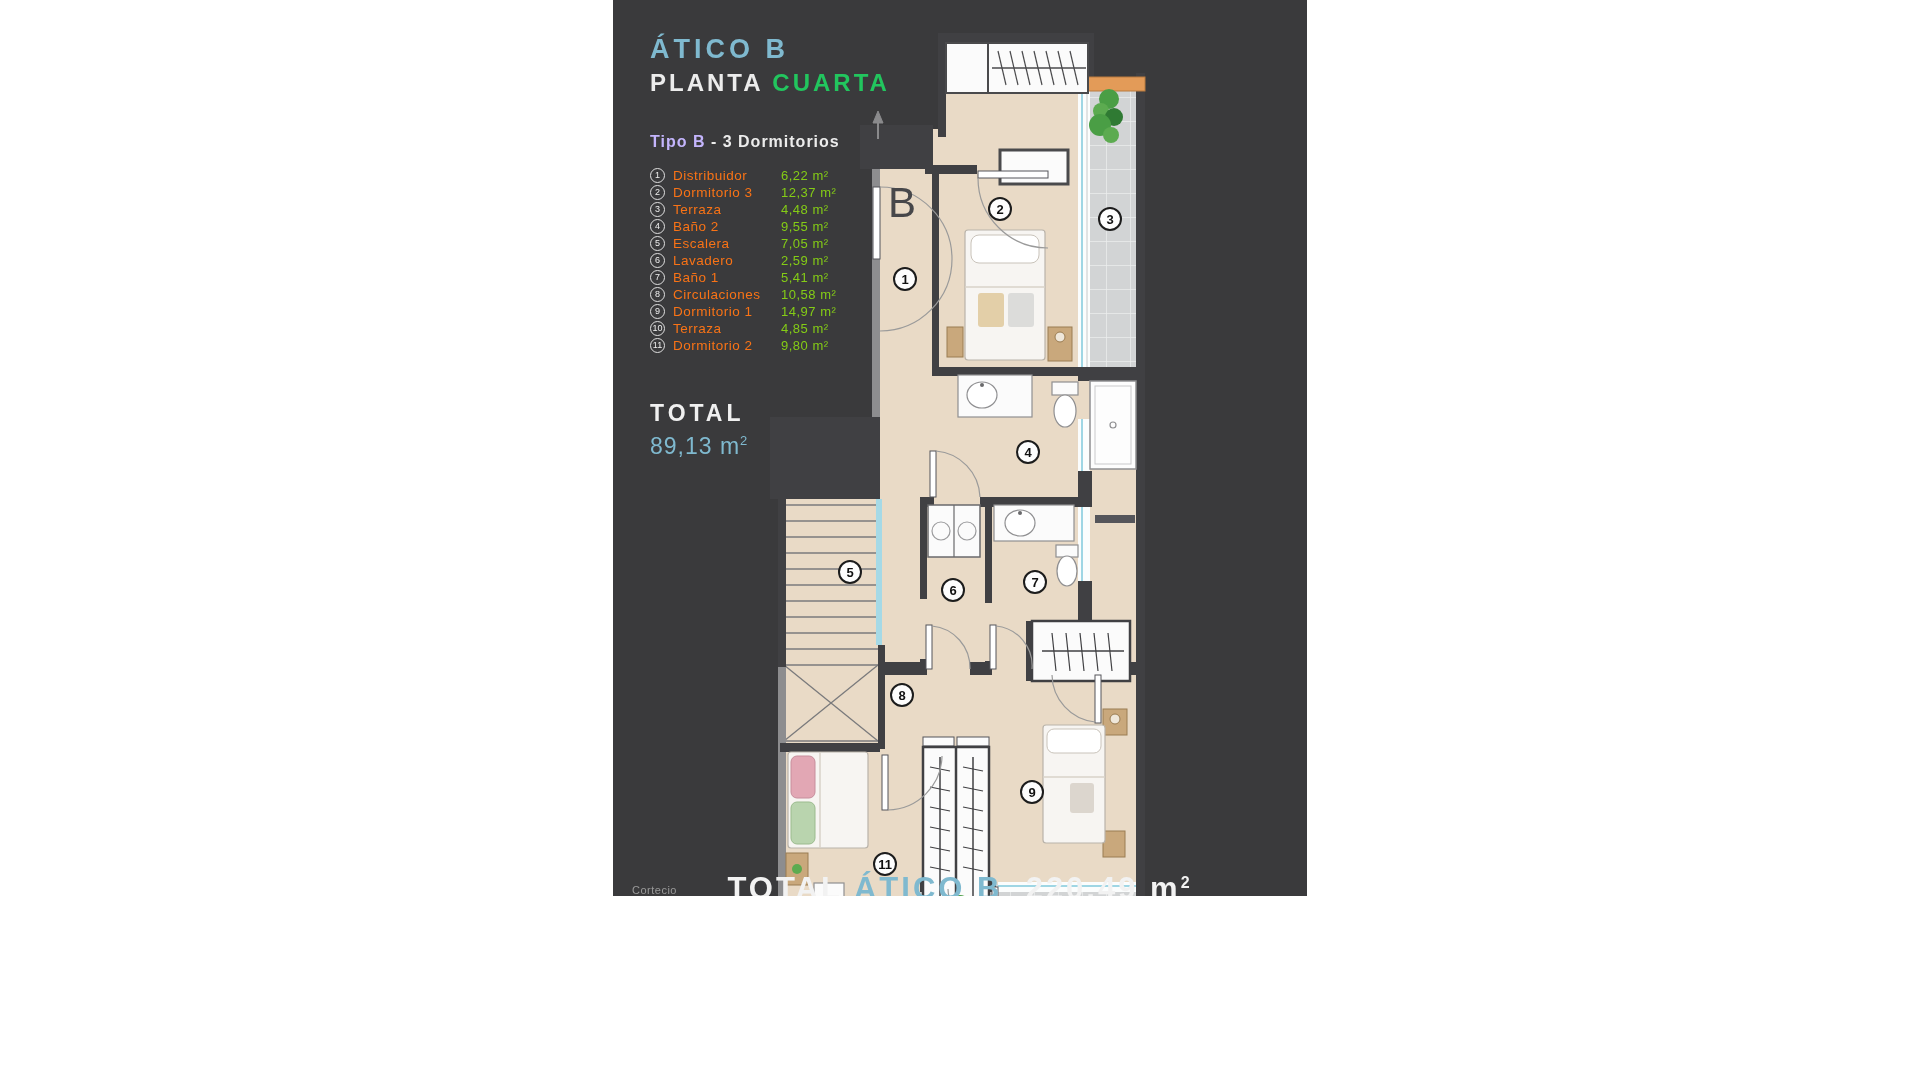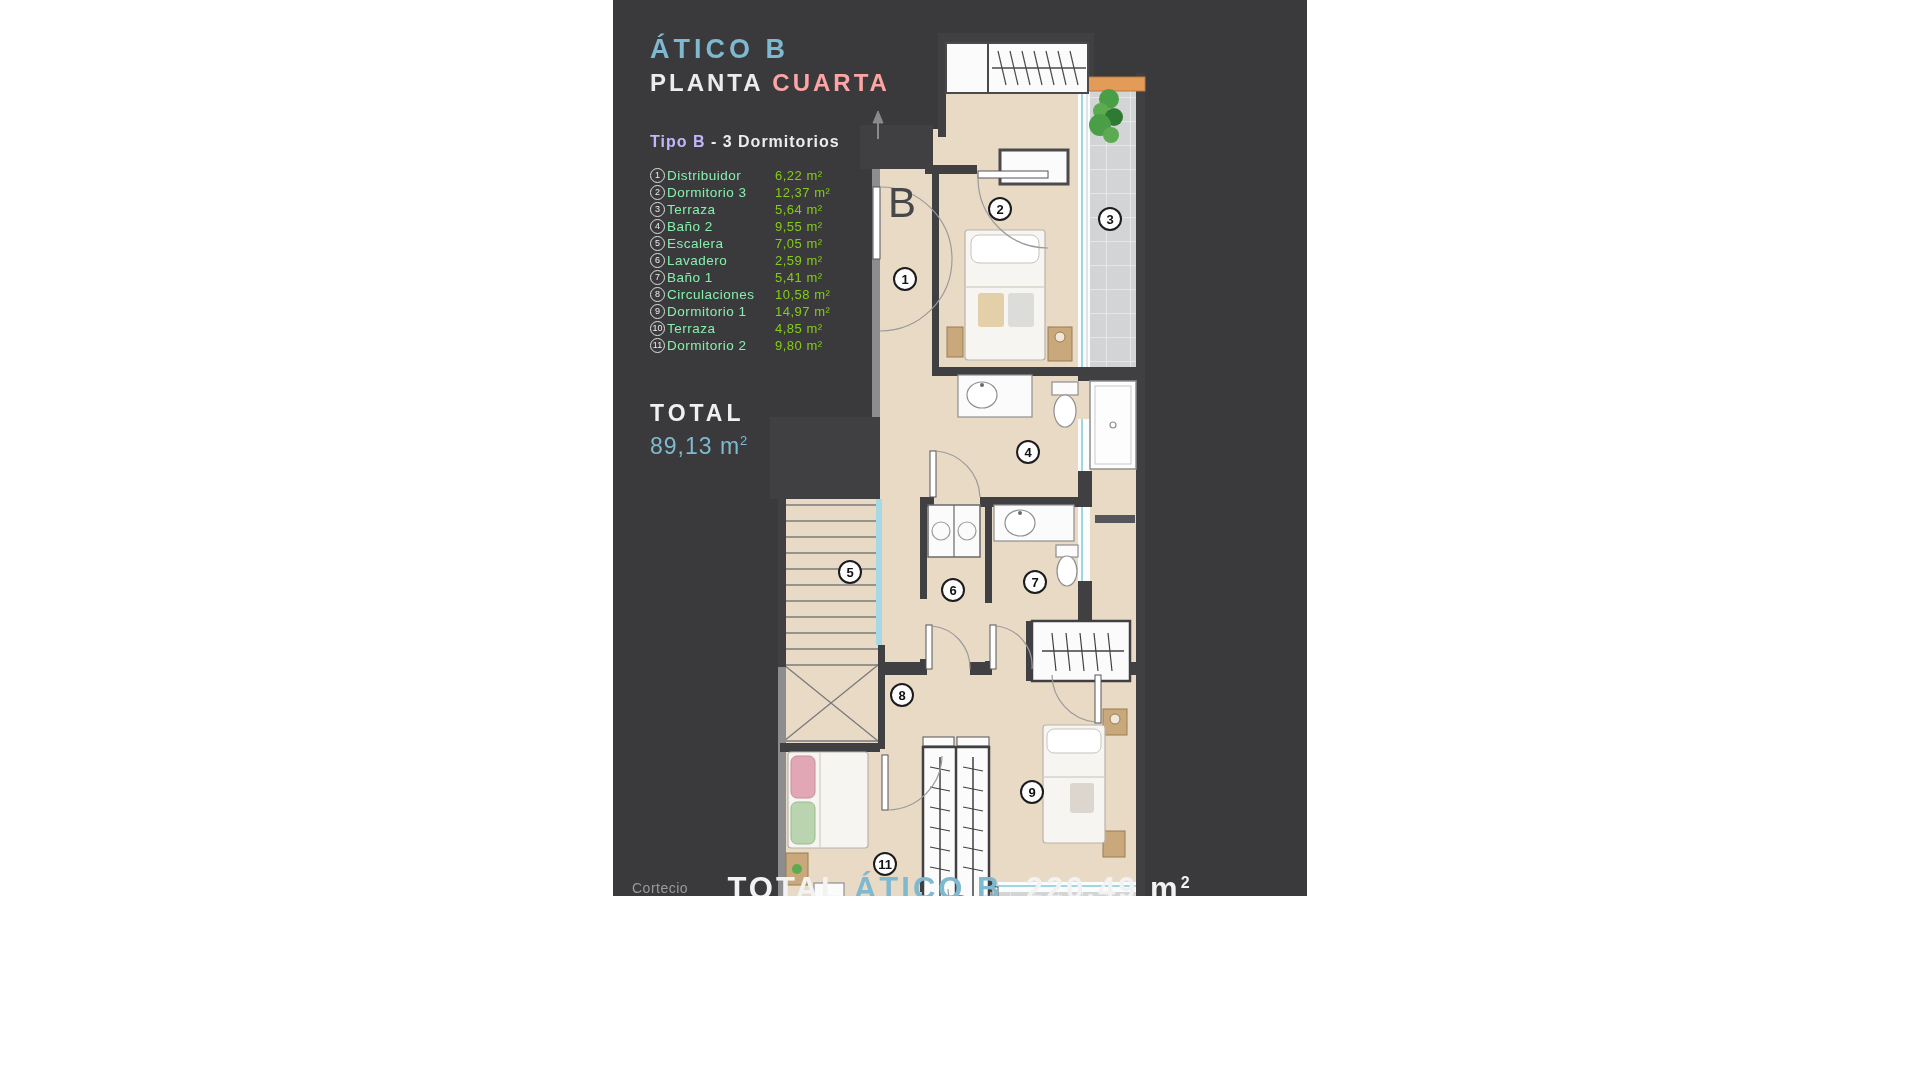--- a/index.html
+++ b/index.html
@@ -1,34 +1,34 @@
 <!DOCTYPE html>
 <html><head>
 <meta charset="utf-8">
 <style>
   html,body{margin:0;padding:0;background:#ffffff;width:1920px;height:1080px;overflow:hidden;
     font-family:"Liberation Sans", sans-serif;}
   .panel{position:absolute;left:613px;top:0;width:694px;height:896px;background:#3a3a3c;overflow:hidden;}
   .info{position:absolute;left:37px;top:34px;width:250px;}
   .title{color:#7fb9cf;font-size:27px;font-weight:bold;letter-spacing:4px;margin:0;}
   .subtitle{font-size:24px;font-weight:bold;letter-spacing:3px;margin:4px 0 0 0;color:#ececec;}
-  .subtitle .accent{color:#fca5a5;}
+  .subtitle .accent{color:#22c55e;}
   .tipo{margin-top:36px;font-size:16px;font-weight:bold;letter-spacing:1px;color:#ececec;}
   .tipo .accent{color:#c4b5fd;}
   .legend{margin-top:16px;}
   .lrow{display:flex;align-items:center;height:17px;width:190px;}
   .lnum{flex:0 0 13px;height:13px;border:1px solid #e0e0e0;border-radius:50%;
     display:inline-flex;align-items:center;justify-content:center;
     font-size:9px;color:#efefef;line-height:1;}
-  .llabel{margin-left:2px;font-size:13.5px;color:#86efac;letter-spacing:0.5px;width:108px;}
+  .llabel{margin-left:8px;font-size:13.5px;color:#f97316;letter-spacing:0.5px;width:108px;}
   .larea{font-size:13px;color:#84cc16;letter-spacing:0.5px;}
   .total-label{margin-top:46px;font-size:23px;font-weight:bold;letter-spacing:4px;color:#f0f0f0;}
   .total-value{margin-top:6px;font-size:23px;color:#7fb9cf;letter-spacing:1px;}
   .total-value sup{font-size:13px;}
-  .footer-note{position:absolute;left:19px;bottom:0px;font-size:14px;color:#9a9a9a;letter-spacing:0.5px;margin-top:40px;}
+  .footer-note{position:absolute;left:19px;bottom:0px;font-size:11px;color:#9a9a9a;letter-spacing:0.5px;margin-top:40px;}
   .footer-total{position:absolute;left:0;right:0;bottom:-11px;text-align:center;
     font-size:31px;font-weight:bold;letter-spacing:3px;color:#f2f2f2;white-space:nowrap;}
   .footer-total .accent{color:#7fb9cf;}
   .footer-total sup{font-size:16px;}
   svg text{font-family:"Liberation Sans", sans-serif;}
   .planwrap{position:absolute;left:157px;top:25px;width:380px;height:995px;}
 </style>
 </head>
 <body>
 
@@ -47,21 +47,21 @@
           <span class="larea">6,22 m²</span>
         </div>
       <div class="lrow">
           <span class="lnum">2</span>
           <span class="llabel">Dormitorio 3</span>
           <span class="larea">12,37 m²</span>
         </div>
       <div class="lrow">
           <span class="lnum">3</span>
           <span class="llabel">Terraza</span>
-          <span class="larea">5,64 m²</span>
+          <span class="larea">4,48 m²</span>
         </div>
       <div class="lrow">
           <span class="lnum">4</span>
           <span class="llabel">Baño 2</span>
           <span class="larea">9,55 m²</span>
         </div>
       <div class="lrow">
           <span class="lnum">5</span>
           <span class="llabel">Escalera</span>
           <span class="larea">7,05 m²</span>

